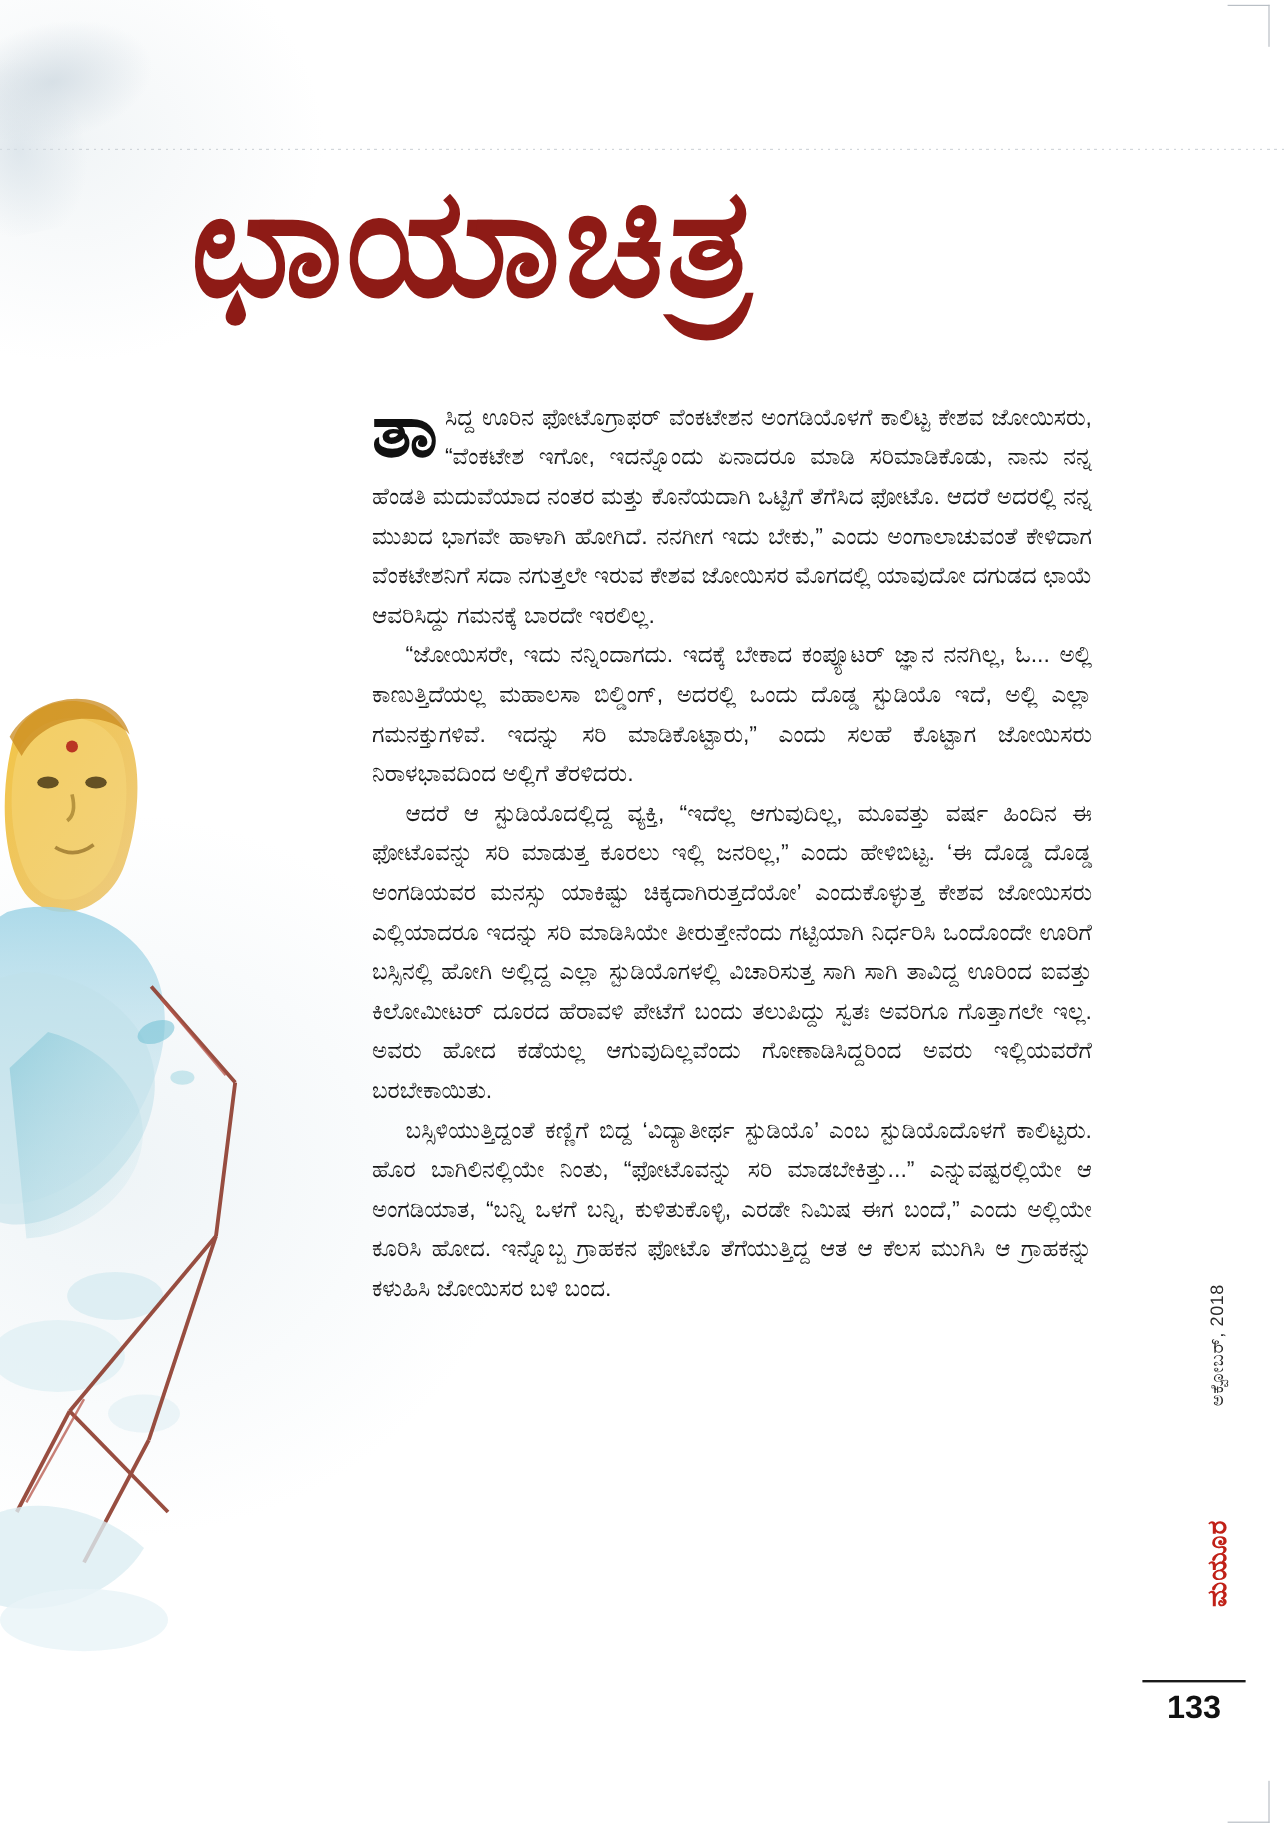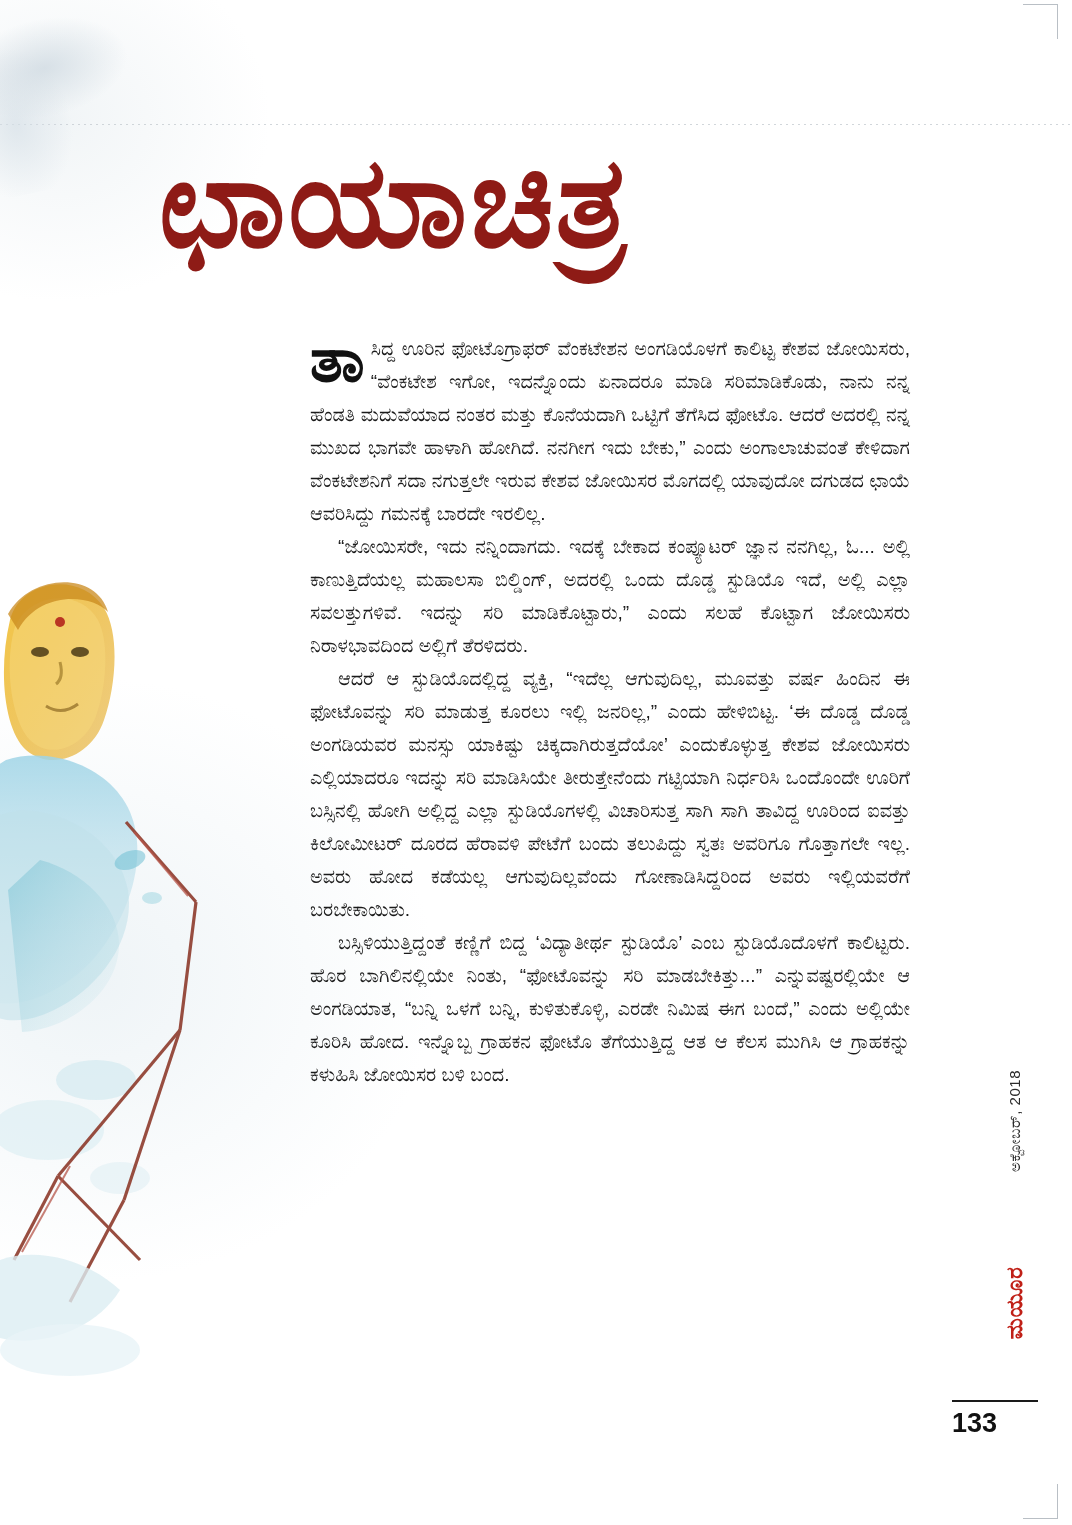--- a/index.html
+++ b/index.html
@@ -162,21 +162,21 @@
     top: 1400px;
     width: 86px;
     height: 2px;
     background: #1a1a1a;
   }
   .page-number {
     position: absolute;
     right: 34px;
     top: 1408px;
     width: 86px;
-    text-align: left;
+    text-align: center;
     font-size: 27px;
     font-weight: 700;
     color: #111;
   }
 </style>
 </head>
 <body>
 
 <div class="page">
 
@@ -246,21 +246,21 @@
 
   <div class="title-wrap">
     <div class="title-kn">ಛಾಯಾಚಿತ್ರ</div>
   </div>
 
   <div class="column">
     <div class="body-text">
       <p class="first">
         <span class="dropcap">ತಾ</span><span>ಸಿದ್ದ ಊರಿನ ಫೋಟೊಗ್ರಾಫರ್ ವೆಂಕಟೇಶನ ಅಂಗಡಿಯೊಳಗೆ ಕಾಲಿಟ್ಟ ಕೇಶವ ಜೋಯಿಸರು, “ವೆಂಕಟೇಶ ಇಗೋ, ಇದನ್ನೊಂದು ಏನಾದರೂ ಮಾಡಿ ಸರಿಮಾಡಿಕೊಡು, ನಾನು ನನ್ನ ಹೆಂಡತಿ ಮದುವೆಯಾದ ನಂತರ ಮತ್ತು ಕೊನೆಯದಾಗಿ ಒಟ್ಟಿಗೆ ತೆಗೆಸಿದ ಫೋಟೊ. ಆದರೆ ಅದರಲ್ಲಿ ನನ್ನ ಮುಖದ ಭಾಗವೇ ಹಾಳಾಗಿ ಹೋಗಿದೆ. ನನಗೀಗ ಇದು ಬೇಕು,” ಎಂದು ಅಂಗಾಲಾಚುವಂತೆ ಕೇಳಿದಾಗ ವೆಂಕಟೇಶನಿಗೆ ಸದಾ ನಗುತ್ತಲೇ ಇರುವ ಕೇಶವ ಜೋಯಿಸರ ಮೊಗದಲ್ಲಿ ಯಾವುದೋ ದಗುಡದ ಛಾಯೆ ಆವರಿಸಿದ್ದು ಗಮನಕ್ಕೆ ಬಾರದೇ ಇರಲಿಲ್ಲ.</span>
       </p>
-      <p>“ಜೋಯಿಸರೇ, ಇದು ನನ್ನಿಂದಾಗದು. ಇದಕ್ಕೆ ಬೇಕಾದ ಕಂಪ್ಯೂಟರ್ ಜ್ಞಾನ ನನಗಿಲ್ಲ, ಓ... ಅಲ್ಲಿ ಕಾಣುತ್ತಿದೆಯಲ್ಲ ಮಹಾಲಸಾ ಬಿಲ್ಡಿಂಗ್, ಅದರಲ್ಲಿ ಒಂದು ದೊಡ್ಡ ಸ್ಟುಡಿಯೊ ಇದೆ, ಅಲ್ಲಿ ಎಲ್ಲಾ ಸವಲತ್ತುಗಳಿವೆ. ಇದನ್ನು ಸರಿ ಮಾಡಿಕೊಟ್ಟಾರು,” ಎಂದು ಸಲಹೆ ಕೊಟ್ಟಾಗ ಜೋಯಿಸರು ನಿರಾಳಭಾವದಿಂದ ಅಲ್ಲಿಗೆ ತೆರಳಿದರು.</p>
+      <p>“ಜೋಯಿಸರೇ, ಇದು ನನ್ನಿಂದಾಗದು. ಇದಕ್ಕೆ ಬೇಕಾದ ಕಂಪ್ಯೂಟರ್ ಜ್ಞಾನ ನನಗಿಲ್ಲ, ಓ... ಅಲ್ಲಿ ಕಾಣುತ್ತಿದೆಯಲ್ಲ ಮಹಾಲಸಾ ಬಿಲ್ಡಿಂಗ್, ಅದರಲ್ಲಿ ಒಂದು ದೊಡ್ಡ ಸ್ಟುಡಿಯೊ ಇದೆ, ಅಲ್ಲಿ ಎಲ್ಲಾ ಗಮನಕ್ತುಗಳಿವೆ. ಇದನ್ನು ಸರಿ ಮಾಡಿಕೊಟ್ಟಾರು,” ಎಂದು ಸಲಹೆ ಕೊಟ್ಟಾಗ ಜೋಯಿಸರು ನಿರಾಳಭಾವದಿಂದ ಅಲ್ಲಿಗೆ ತೆರಳಿದರು.</p>
       <p>ಆದರೆ ಆ ಸ್ಟುಡಿಯೊದಲ್ಲಿದ್ದ ವ್ಯಕ್ತಿ, “ಇದೆಲ್ಲ ಆಗುವುದಿಲ್ಲ, ಮೂವತ್ತು ವರ್ಷ ಹಿಂದಿನ ಈ ಫೋಟೊವನ್ನು ಸರಿ ಮಾಡುತ್ತ ಕೂರಲು ಇಲ್ಲಿ ಜನರಿಲ್ಲ,” ಎಂದು ಹೇಳಿಬಿಟ್ಟ. ‘ಈ ದೊಡ್ಡ ದೊಡ್ಡ ಅಂಗಡಿಯವರ ಮನಸ್ಸು ಯಾಕಿಷ್ಟು ಚಿಕ್ಕದಾಗಿರುತ್ತದೆಯೋ’ ಎಂದುಕೊಳ್ಳುತ್ತ ಕೇಶವ ಜೋಯಿಸರು ಎಲ್ಲಿಯಾದರೂ ಇದನ್ನು ಸರಿ ಮಾಡಿಸಿಯೇ ತೀರುತ್ತೇನೆಂದು ಗಟ್ಟಿಯಾಗಿ ನಿರ್ಧರಿಸಿ ಒಂದೊಂದೇ ಊರಿಗೆ ಬಸ್ಸಿನಲ್ಲಿ ಹೋಗಿ ಅಲ್ಲಿದ್ದ ಎಲ್ಲಾ ಸ್ಟುಡಿಯೊಗಳಲ್ಲಿ ವಿಚಾರಿಸುತ್ತ ಸಾಗಿ ಸಾಗಿ ತಾವಿದ್ದ ಊರಿಂದ ಐವತ್ತು ಕಿಲೋಮೀಟರ್ ದೂರದ ಹೆರಾವಳಿ ಪೇಟೆಗೆ ಬಂದು ತಲುಪಿದ್ದು ಸ್ವತಃ ಅವರಿಗೂ ಗೊತ್ತಾಗಲೇ ಇಲ್ಲ. ಅವರು ಹೋದ ಕಡೆಯಲ್ಲ ಆಗುವುದಿಲ್ಲವೆಂದು ಗೋಣಾಡಿಸಿದ್ದರಿಂದ ಅವರು ಇಲ್ಲಿಯವರೆಗೆ ಬರಬೇಕಾಯಿತು.</p>
       <p>ಬಸ್ಸಿಳಿಯುತ್ತಿದ್ದಂತೆ ಕಣ್ಣಿಗೆ ಬಿದ್ದ ‘ವಿದ್ಯಾತೀರ್ಥ ಸ್ಟುಡಿಯೊ’ ಎಂಬ ಸ್ಟುಡಿಯೊದೊಳಗೆ ಕಾಲಿಟ್ಟರು. ಹೊರ ಬಾಗಿಲಿನಲ್ಲಿಯೇ ನಿಂತು, “ಫೋಟೊವನ್ನು ಸರಿ ಮಾಡಬೇಕಿತ್ತು...” ಎನ್ನುವಷ್ಟರಲ್ಲಿಯೇ ಆ ಅಂಗಡಿಯಾತ, “ಬನ್ನಿ ಒಳಗೆ ಬನ್ನಿ, ಕುಳಿತುಕೊಳ್ಳಿ, ಎರಡೇ ನಿಮಿಷ ಈಗ ಬಂದೆ,” ಎಂದು ಅಲ್ಲಿಯೇ ಕೂರಿಸಿ ಹೋದ. ಇನ್ನೊಬ್ಬ ಗ್ರಾಹಕನ ಫೋಟೊ ತೆಗೆಯುತ್ತಿದ್ದ ಆತ ಆ ಕೆಲಸ ಮುಗಿಸಿ ಆ ಗ್ರಾಹಕನ್ನು ಕಳುಹಿಸಿ ಜೋಯಿಸರ ಬಳಿ ಬಂದ.</p>
     </div>
   </div>
 
   <div class="side-meta">
     <div class="side-date">ಅಕ್ಟೋಬರ್, 2018</div>
     <div class="side-brand">ಮಯೂರ</div>
   </div>
 

